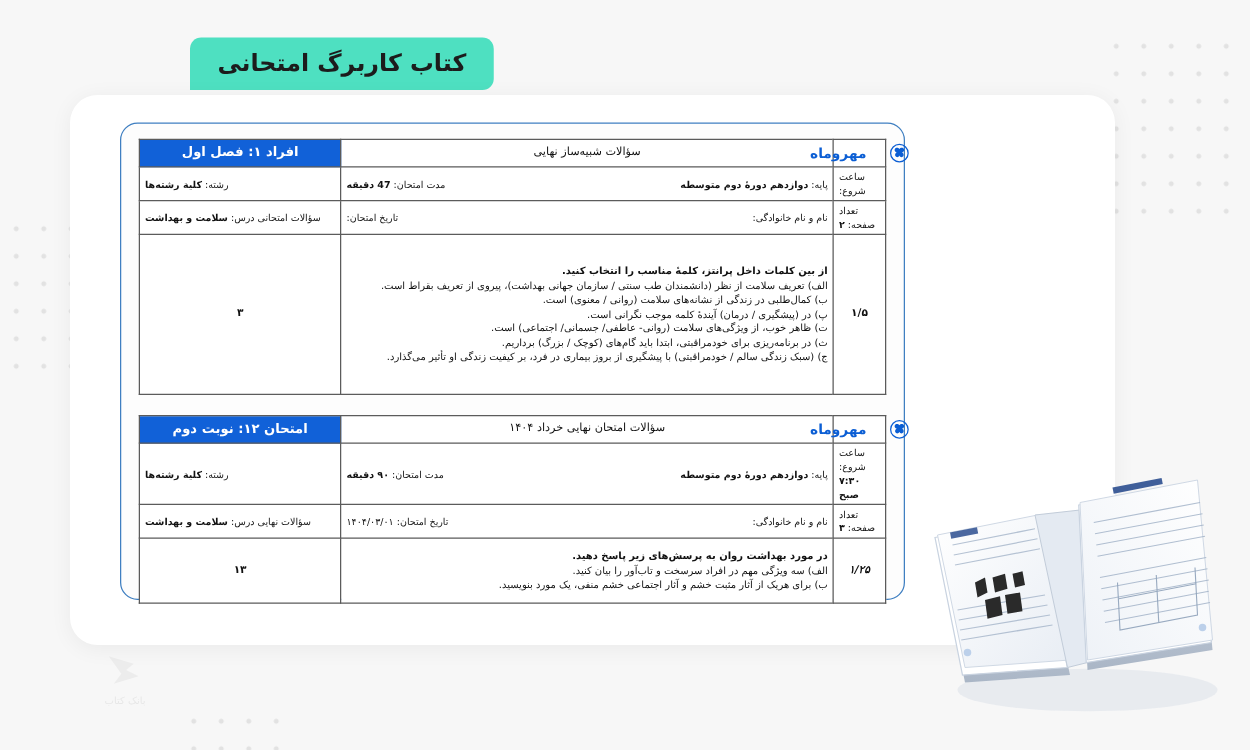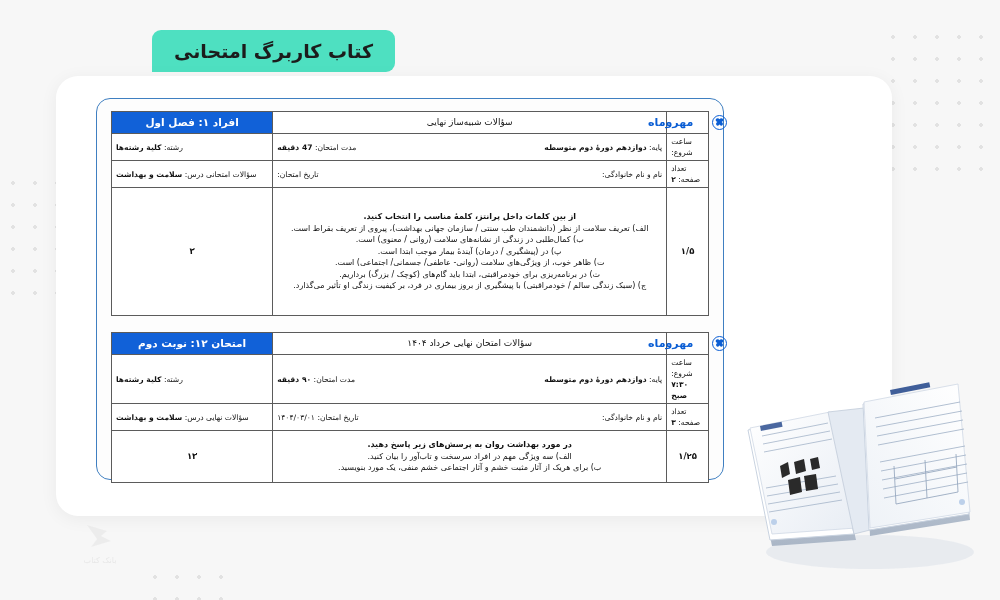--- a/index.html
+++ b/index.html
@@ -147,21 +147,21 @@
 
   
   td.qnum {
     text-align: center;
     font-size: 8.5px;
     font-weight: bold;
     vertical-align: top;
     padding-top: 4px;
   }
   td.qbody {
-    text-align: center;
+    text-align: right;
     vertical-align: top;
     padding: 4px 6px 5px 6px;
     font-size: 8px;
     line-height: 1.62;
   }
   td.qscore {
     text-align: center;
     font-size: 8.5px;
     font-weight: bold;
     vertical-align: top;
@@ -274,21 +274,21 @@
             <b>سلامت و بهداشت</b>
           </td>
         </tr>
 
         <tr>
           <td class="qscore" style="height:128px;">۱/۵</td>
           <td class="qbody" colspan="1">
             <div class="qline first">از بین کلمات داخل پرانتز، کلمهٔ مناسب را انتخاب کنید.</div>
             <div class="qline">الف) تعریف سلامت از نظر (دانشمندان طب سنتی / سازمان جهانی بهداشت)، پیروی از تعریف بقراط است.</div>
             <div class="qline">ب) کمال‌طلبی در زندگی از نشانه‌های سلامت (روانی / معنوی) است.</div>
-            <div class="qline">پ) در (پیشگیری / درمان) آیندهٔ بیمار موجب ابتدا است.</div>
+            <div class="qline">پ) در (پیشگیری / درمان) آیندهٔ کلمه موجب نگرانی است.</div>
             <div class="qline">ت) ظاهر خوب، از ویژگی‌های سلامت (روانی- عاطفی/ جسمانی/ اجتماعی) است.</div>
             <div class="qline">ث) در برنامه‌ریزی برای خودمراقبتی، ابتدا باید گام‌های (کوچک / بزرگ) برداریم.</div>
             <div class="qline">ج) (سبک زندگی سالم / خودمراقبتی) با پیشگیری از بروز بیماری در فرد، بر کیفیت زندگی او تأثیر می‌گذارد.</div>
           </td>
           <td class="qnum" style="width:5%;">۳</td>
         </tr>
       </tbody>
     </table>
 
     <table class="exam">
@@ -346,21 +346,21 @@
               <span>۱۴۰۴/۰۳/۰۱</span>
             </span>
           </td>
           <td class="info ta-r">
             <span>سؤالات نهایی درس:</span>
             <b>سلامت و بهداشت</b>
           </td>
         </tr>
 
         <tr>
-          <td class="qscore" style="height:52px;">۱/۲۵</td>
+          <td class="qscore" style="height:52px;font-style:italic;">۱/۲۵</td>
           <td class="qbody">
             <div class="qline first">در مورد بهداشت روان به پرسش‌های زیر پاسخ دهید.</div>
             <div class="qline">الف) سه ویژگی مهم در افراد سرسخت و تاب‌آور را بیان کنید.</div>
             <div class="qline">ب) برای هریک از آثار مثبت خشم و آثار اجتماعی خشم منفی، یک مورد بنویسید.</div>
           </td>
           <td class="qnum">۱۳</td>
         </tr>
       </tbody>
     </table>
 

